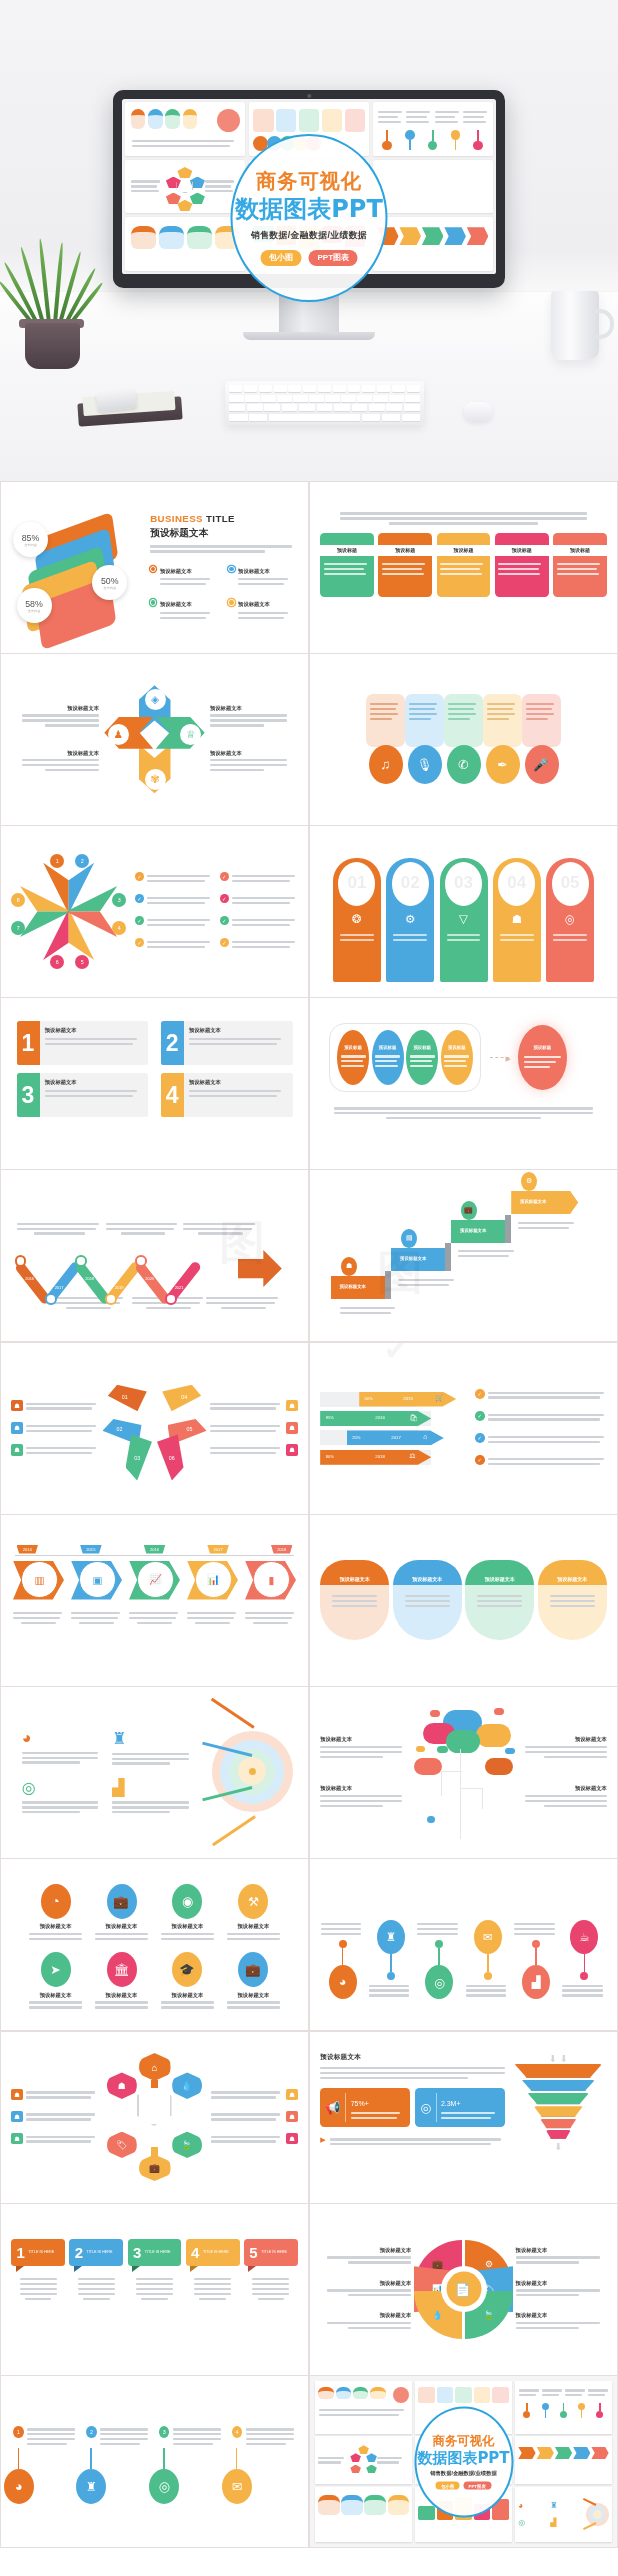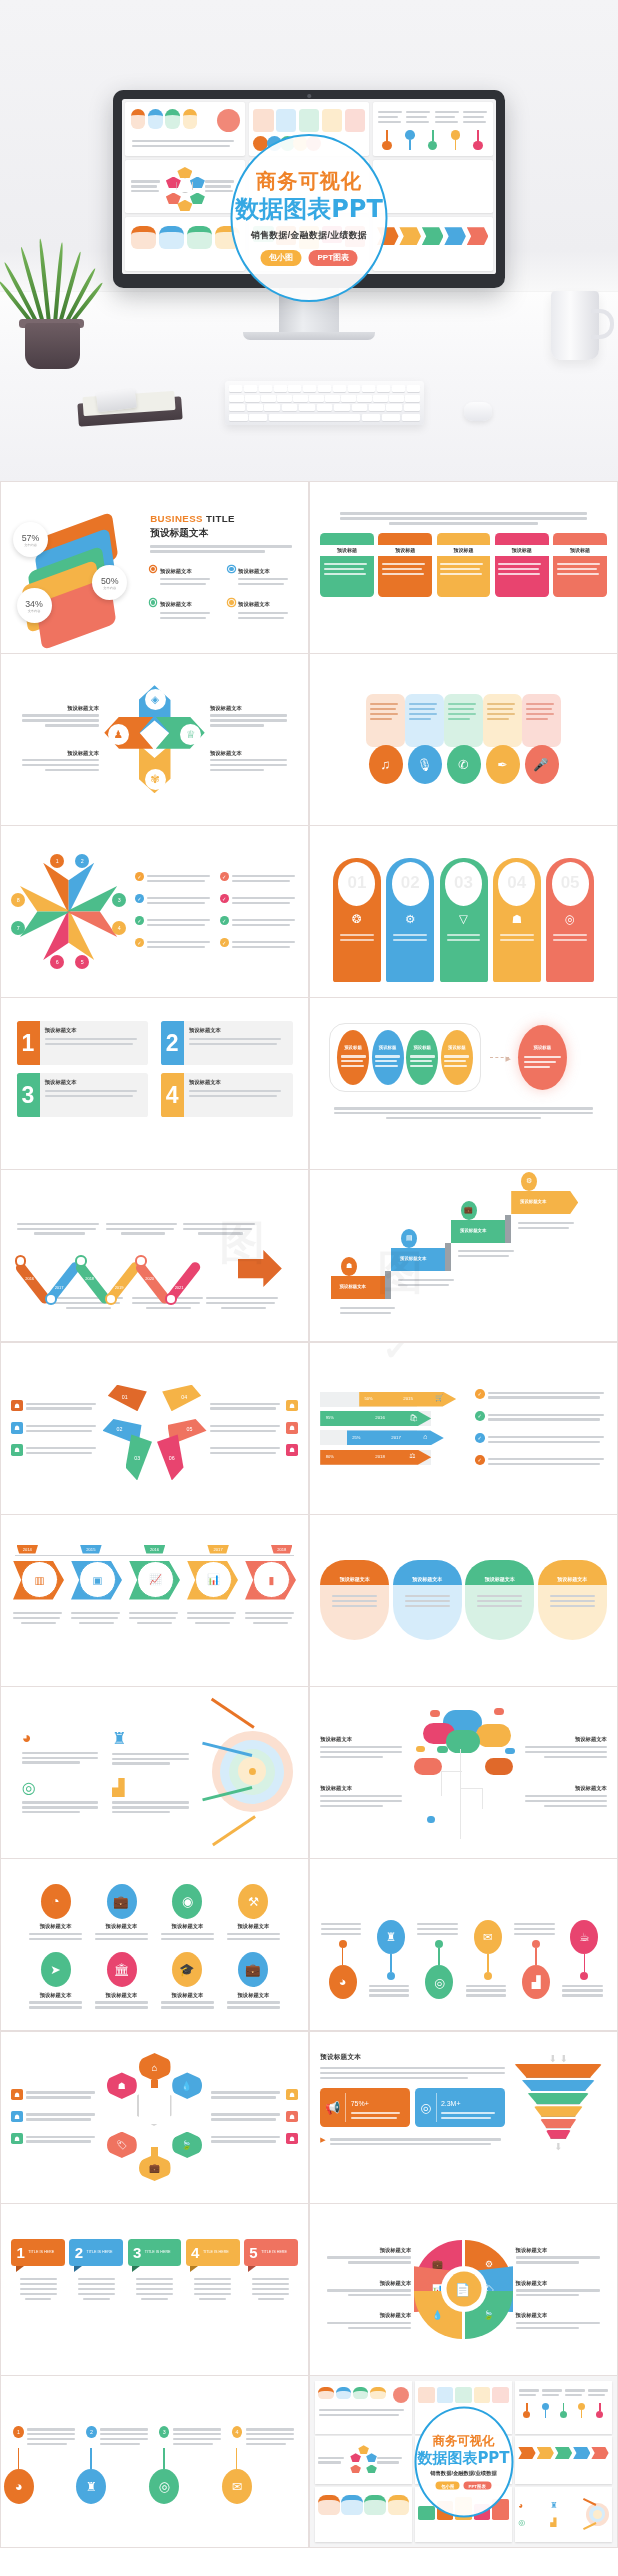--- a/index.html
+++ b/index.html
@@ -444,29 +444,29 @@
 
     <div class="slide">
       <div class="s1">
         <div class="stackwrap">
           <div class="layer" style="background:#e87426;left:30px;top:23px"></div>
           <div class="layer" style="background:#4aa8df;left:26.5px;top:39px"></div>
           <div class="layer" style="background:#4cbd8b;left:19.4px;top:57px"></div>
           <div class="layer" style="background:#f5b347;left:14px;top:71px"></div>
           <div class="layer" style="background:#ef7360;left:28px;top:88px"></div>
           <div class="pctbadge" style="left:1.8px;top:21px">
-            <b>57%</b>
+            <b>85%</b>
             <i>文本内容</i>
           </div>
           <div class="pctbadge" style="left:81px;top:64px">
             <b>50%</b>
             <i>文本内容</i>
           </div>
           <div class="pctbadge" style="left:5.3px;top:87px">
-            <b>34%</b>
+            <b>58%</b>
             <i>文本内容</i>
           </div>
         </div>
         <div class="s1txt">
           <div class="biz">
             <span class="o">BUSINESS</span>
             <span class="b">TITLE</span>
           </div>
           <div class="s1h2">预设标题文本</div>
           <div style="margin-top:5.3px">

